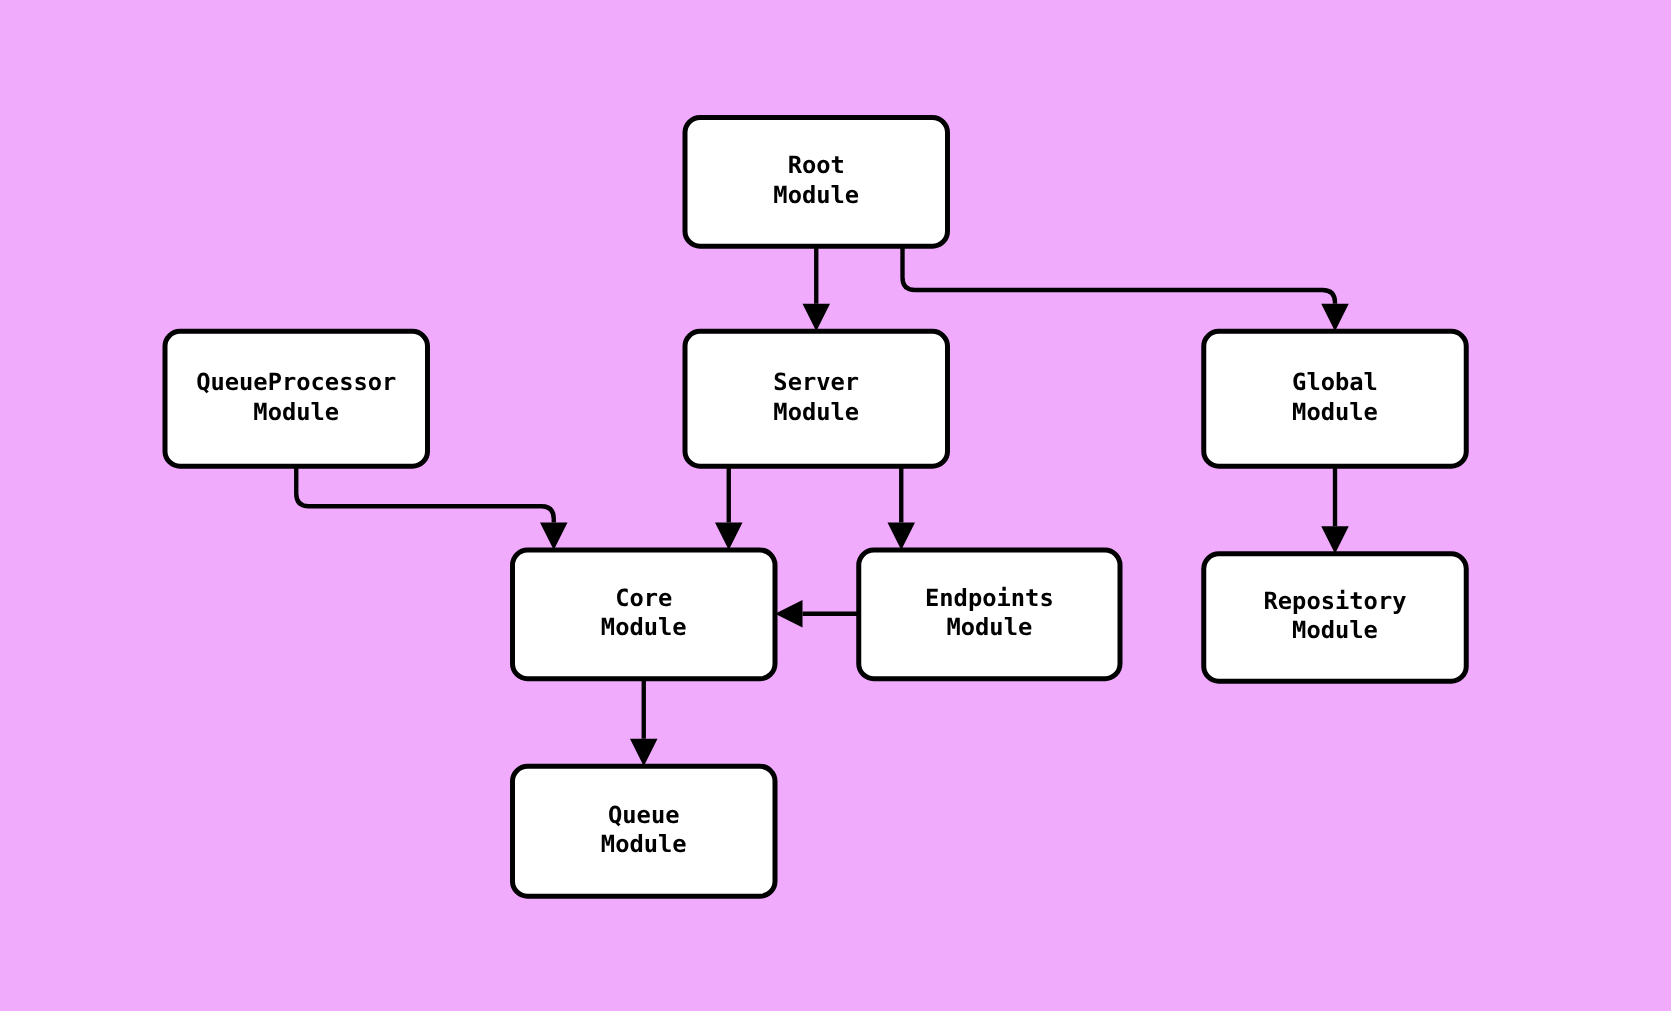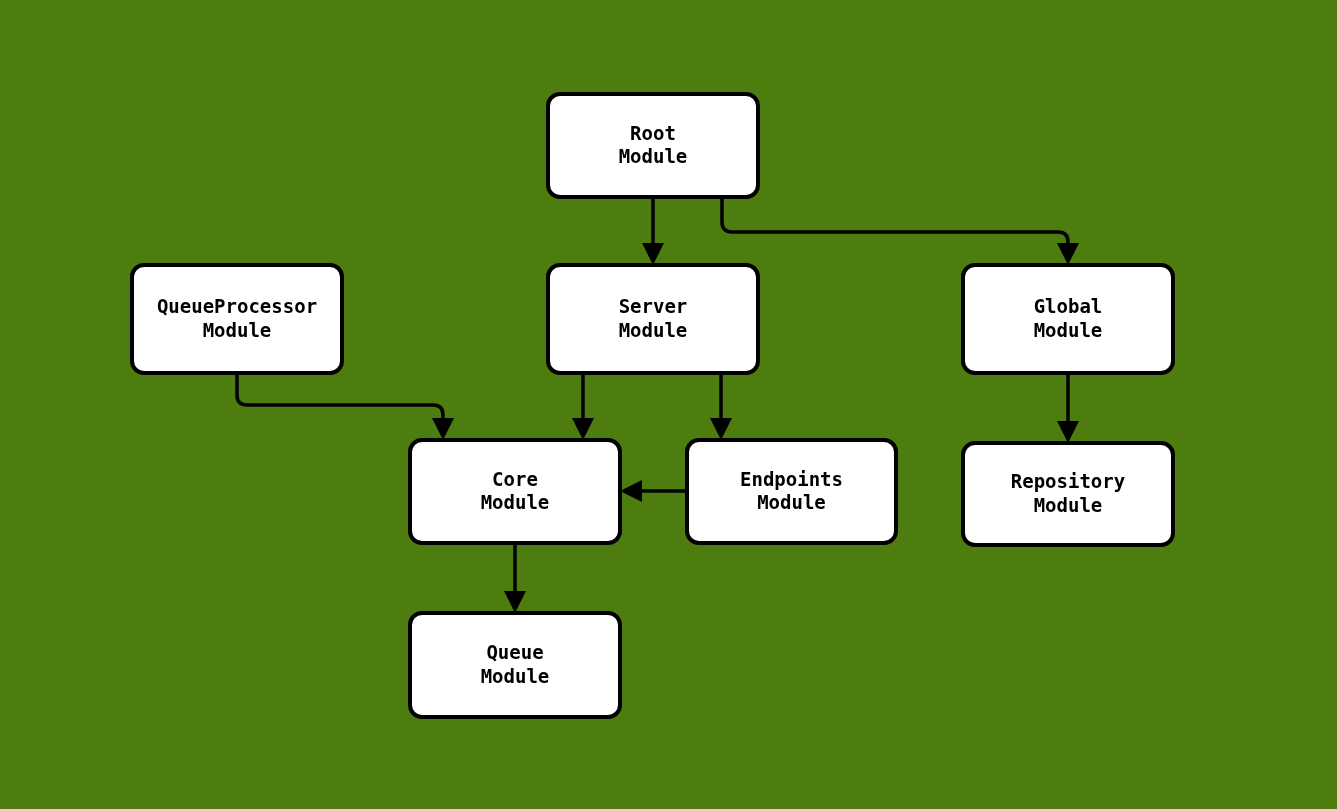--- a/index.html
+++ b/index.html
@@ -11,21 +11,21 @@
   body {
     width: 1337px;
     height: 809px;
     overflow: hidden;
     font-family: "DejaVu Sans Mono", "Liberation Mono", monospace;
   }
   #diagram-root {
     position: relative;
     width: 1337px;
     height: 809px;
-    background: #4d7c0f;
+    background: #f0abfc;
   }
   svg#diagram-canvas {
     display: block;
     width: 1337px;
     height: 809px;
   }
   .node-box {
     fill: #ffffff;
     stroke: #000000;
     stroke-width: 4;

